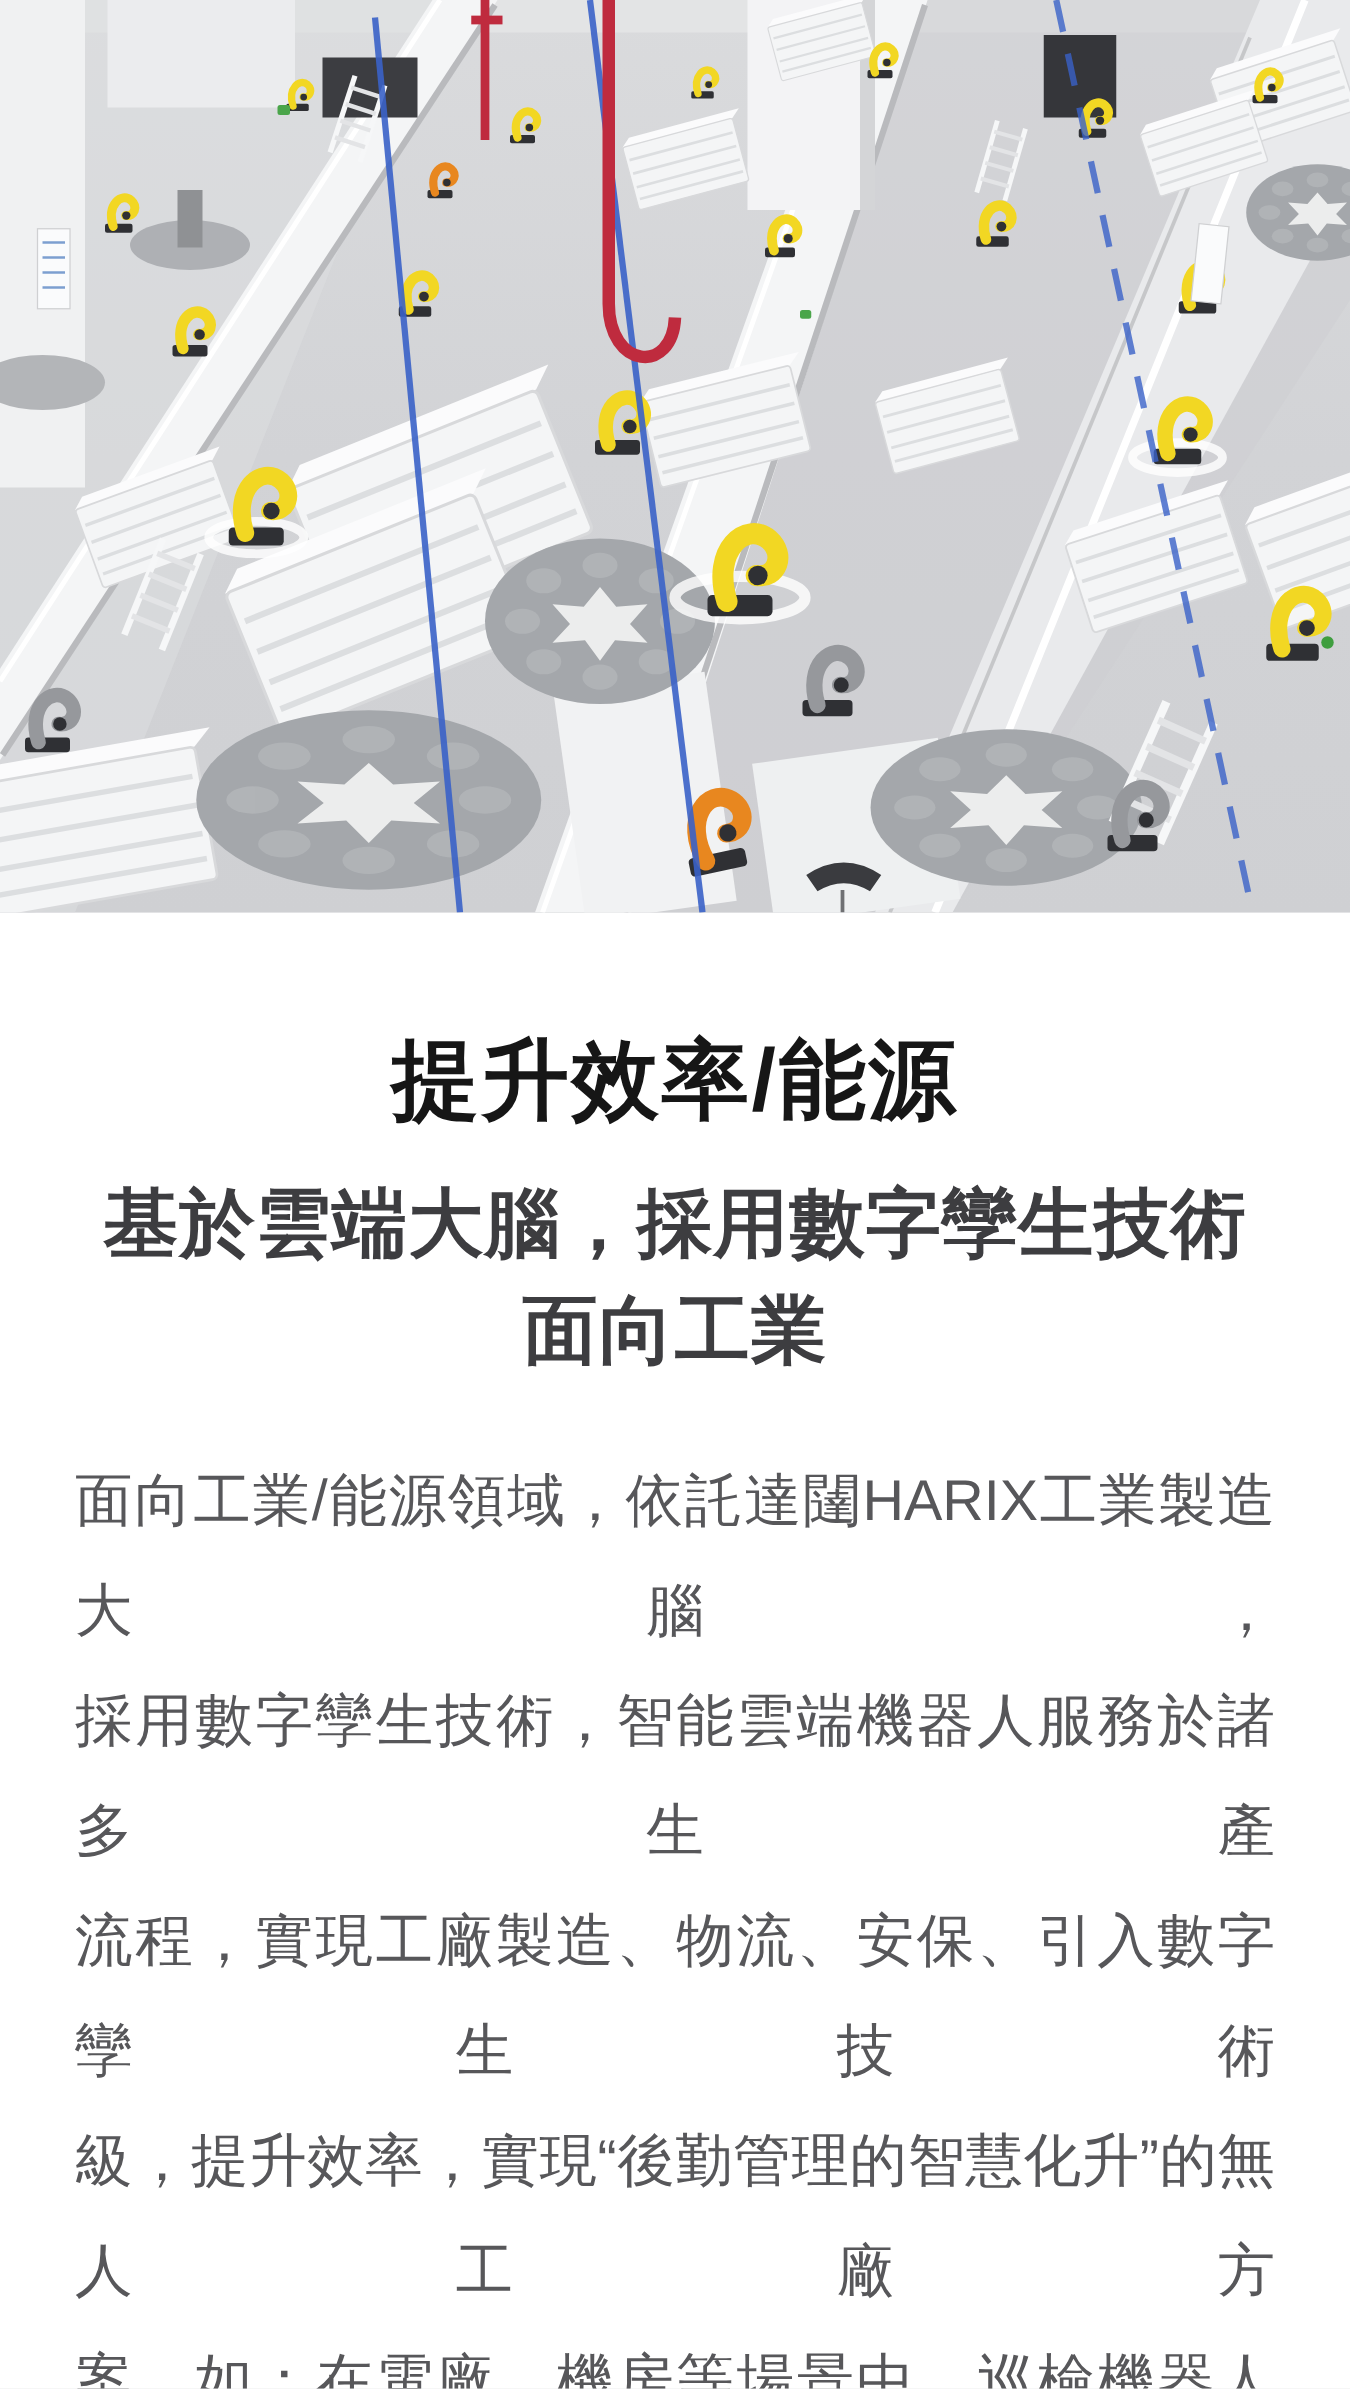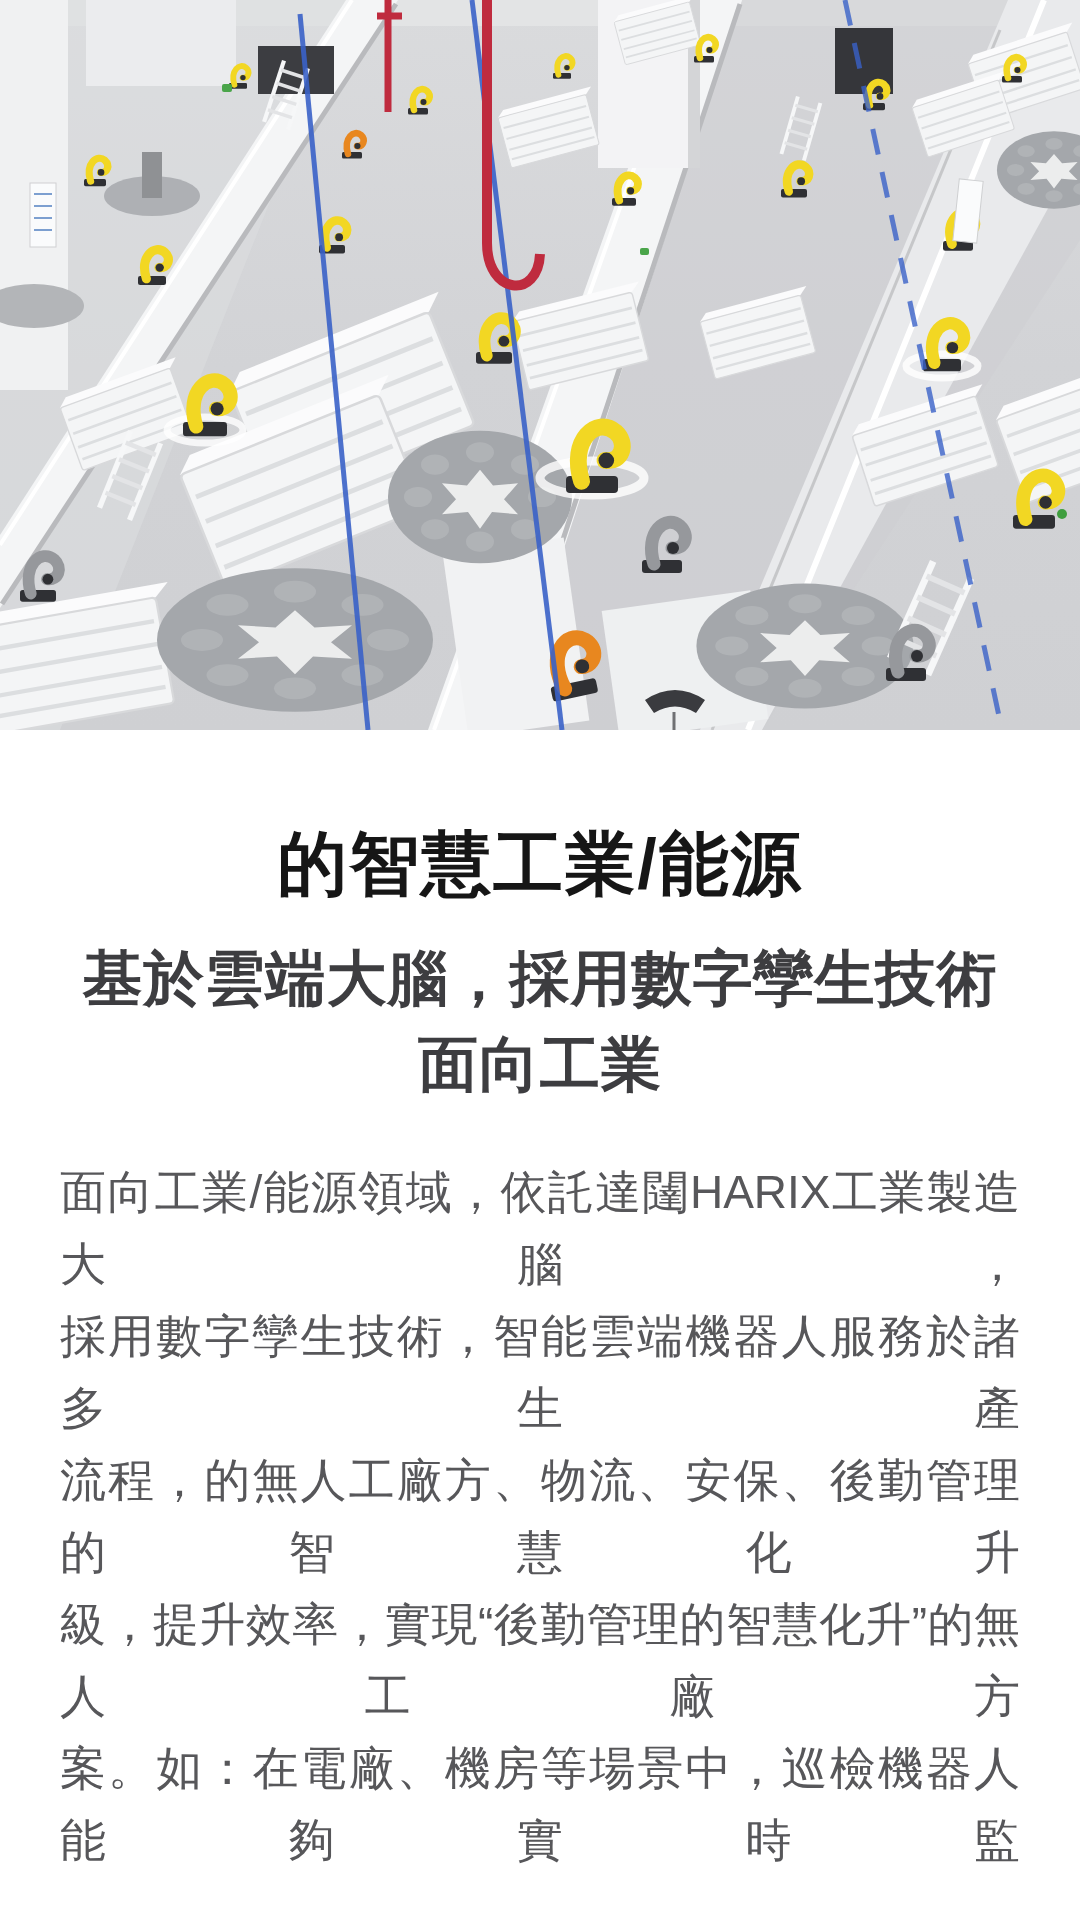--- a/index.html
+++ b/index.html
@@ -35,21 +35,21 @@
     margin:0 0 30px;text-align:center;
     font-size:70px;line-height:1.2;font-weight:600;
     color:var(--title-color);letter-spacing:2px;
   }
   .subtitle{text-align:center;color:var(--subtitle-color);
     font-size:60px;font-weight:700;letter-spacing:1px;}
   .subtitle .sub-line{line-height:86px;}
   .body-text{margin-top:48px;color:var(--body-color);
     font-size:46px;font-weight:400;}
   .body-line{
-    line-height:72px;
+    line-height:88px;
     text-align:justify;text-align-last:justify;
     text-justify:inter-character;
   }
 
   
   .c-yellow{color:var(--robot-yellow);}
   .c-orange{color:var(--robot-orange);}
   .c-gray{color:var(--robot-gray);}
   .armstroke{fill:none;stroke:currentColor;stroke-linecap:round;}
 </style>
@@ -227,30 +227,30 @@
         <path d="M645,700 q30,-20 60,0 l-9,13 q-21,-13 -42,0 z" fill="#3a3b3f"></path>
         <line x1="674" y1="712" x2="674" y2="730" stroke="#6f7073" stroke-width="3"></line>
         <rect x="222" y="84" width="10" height="8" rx="2" fill="#4aa54a"></rect>
         <rect x="640" y="248" width="9" height="7" rx="2" fill="#4aa54a"></rect>
         <circle cx="1062" cy="514" r="5" fill="#3f9e3f"></circle>
       </g>
     </svg>
   </div>
 
   <div class="content">
-    <h1 class="page-title">的智慧工業/能源</h1>
+    <h1 class="page-title">提升效率/能源</h1>
 
     <div class="subtitle">
       <div class="sub-line">基於雲端大腦，採用數字孿生技術</div>
       <div class="sub-line">面向工業</div>
     </div>
 
     <div class="body-text">
       <div class="body-line">面向工業/能源領域，依託達闥HARIX工業製造大腦，</div>
       <div class="body-line">採用數字孿生技術，智能雲端機器人服務於諸多生產</div>
-      <div class="body-line">流程，的無人工廠方、物流、安保、後勤管理的智慧化升</div>
+      <div class="body-line">流程，實現工廠製造、物流、安保、引入數字孿生技術</div>
       <div class="body-line">級，提升效率，實現“後勤管理的智慧化升”的無人工廠方</div>
       <div class="body-line">案。如：在電廠、機房等場景中，巡檢機器人能夠實時監</div>
 
     </div>
   </div>
 
 </div>
 
 </body></html>

